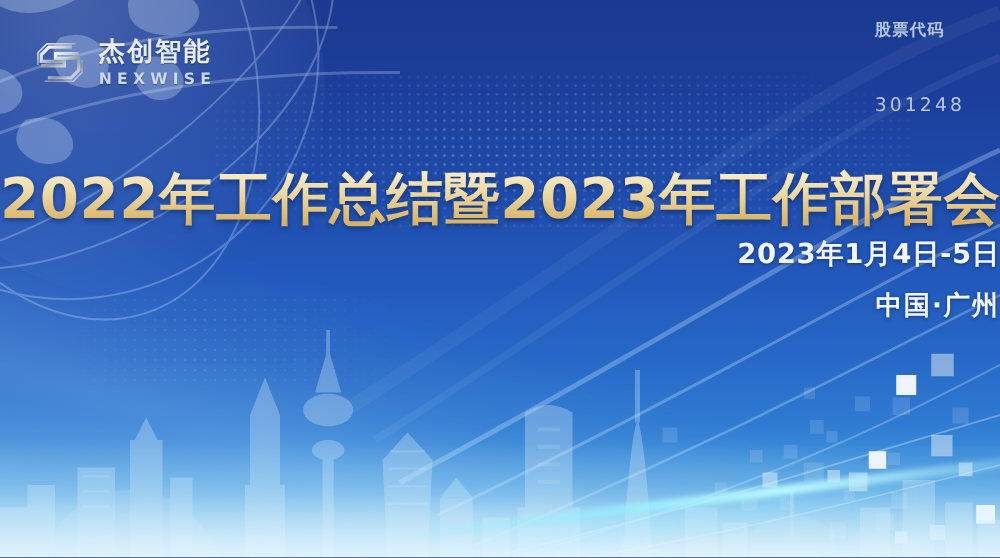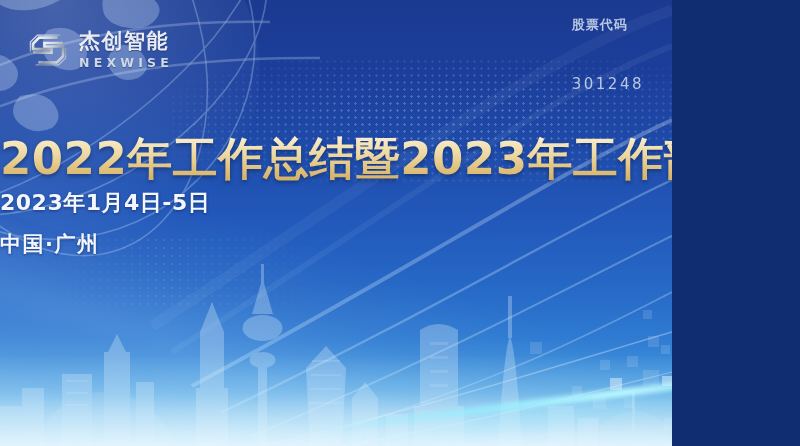--- a/index.html
+++ b/index.html
@@ -7,21 +7,21 @@
     margin: 0;
     padding: 0;
     background: #0f2d70;
   }
   body {
     font-family: "DejaVu Sans", "Liberation Sans", sans-serif;
   }
 
   .banner {
     position: relative;
-    width: 672px;
+    width: 800px;
     height: 446px;
     overflow: hidden;
     background: linear-gradient(to bottom,
         #1b3990 0%,
         #1c3f9c 18%,
         #1f4cab 34%,
         #2259bb 50%,
         #2668c6 64%,
         #2f7bd2 76%,
         #469ce0 87%,
@@ -238,21 +238,21 @@
     color: transparent;
     -webkit-text-fill-color: transparent;
     filter: drop-shadow(0 2px 2px rgba(5,20,60,0.45));
   }
 
   .subtitle-date,
   .subtitle-place {
     position: absolute;
     left: 0;
     right: 0;
-    text-align: left;
+    text-align: right;
     color: #f3f7fd;
     font-weight: 700;
     text-shadow: 0 1px 3px rgba(8,26,72,0.55);
     white-space: nowrap;
   }
   .subtitle-date  { top: 188px; font-size: 22px; letter-spacing: 0.5px; }
   .subtitle-place { top: 230px; font-size: 21px; letter-spacing: 1.5px; }
 </style>
 </head>
 <body>

